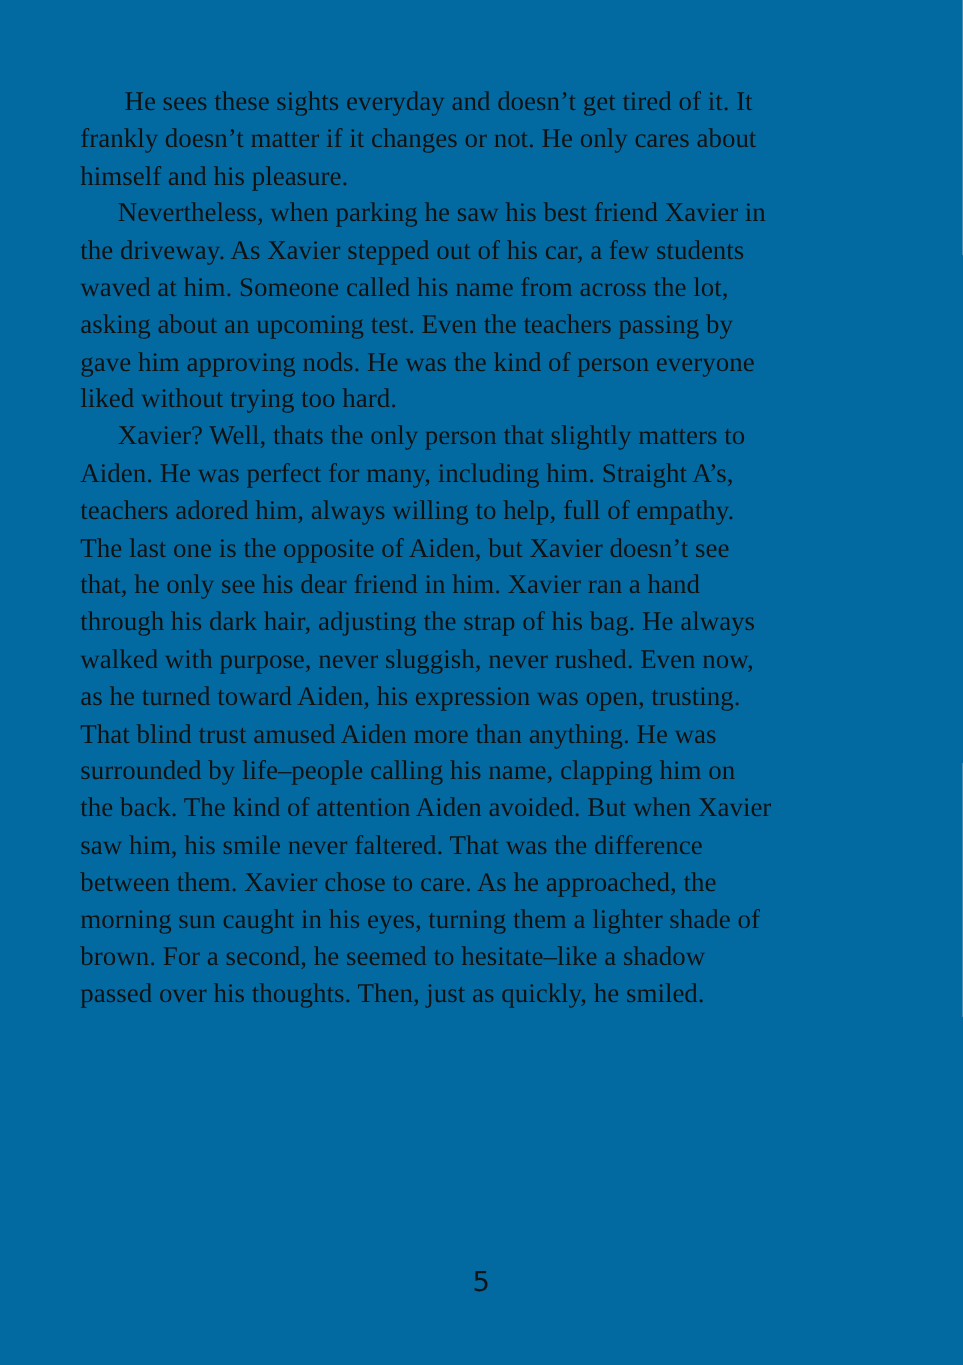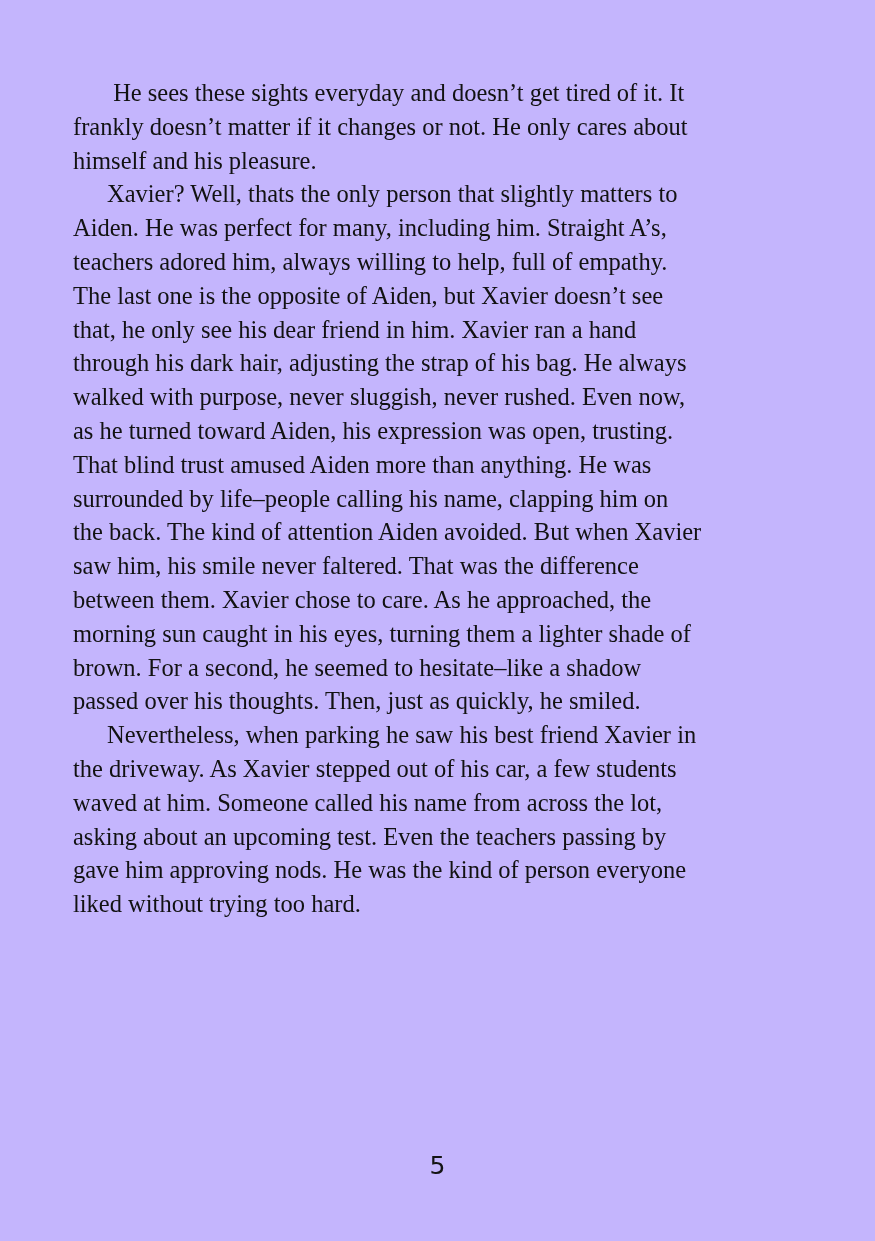--- a/index.html
+++ b/index.html
@@ -8,21 +8,21 @@
   }
   body {
     width: 875px;
     height: 1241px;
     background: #ffffff;
   }
   .page {
     position: relative;
     width: 875px;
     height: 1241px;
-    background: #c4b5fd;
+    background: #0369a1;
     overflow: hidden;
   }
   .text-block {
     position: absolute;
     left: 73px;
     top: 76px;
     width: 724px;
     font-family: "Liberation Serif", serif;
     font-size: 24.5px;
     line-height: 33.8px;
@@ -48,37 +48,37 @@
   }
 </style>
 </head>
 <body>
 
 <div class="page">
   <div class="text-block" id="text-block">
       <p>&nbsp;He sees these sights everyday and doesn’t get tired of it. It
 frankly doesn’t matter if it changes or not. He only cares about
 himself and his pleasure.</p>
+      <p>Nevertheless, when parking he saw his best friend Xavier in
+the driveway. As Xavier stepped out of his car, a few students
+waved at him. Someone called his name from across the lot,
+asking about an upcoming test. Even the teachers passing by
+gave him approving nods. He was the kind of person everyone
+liked without trying too hard.</p>
       <p>Xavier? Well, thats the only person that slightly matters to
 Aiden. He was perfect for many, including him. Straight A’s,
 teachers adored him, always willing to help, full of empathy.
 The last one is the opposite of Aiden, but Xavier doesn’t see
 that, he only see his dear friend in him. Xavier ran a hand
 through his dark hair, adjusting the strap of his bag. He always
 walked with purpose, never sluggish, never rushed. Even now,
 as he turned toward Aiden, his expression was open, trusting.
 That blind trust amused Aiden more than anything. He was
 surrounded by life–people calling his name, clapping him on
 the back. The kind of attention Aiden avoided. But when Xavier
 saw him, his smile never faltered. That was the difference
 between them. Xavier chose to care. As he approached, the
 morning sun caught in his eyes, turning them a lighter shade of
 brown. For a second, he seemed to hesitate–like a shadow
 passed over his thoughts. Then, just as quickly, he smiled.</p>
-      <p>Nevertheless, when parking he saw his best friend Xavier in
-the driveway. As Xavier stepped out of his car, a few students
-waved at him. Someone called his name from across the lot,
-asking about an upcoming test. Even the teachers passing by
-gave him approving nods. He was the kind of person everyone
-liked without trying too hard.</p>
     </div>
   <div class="page-number">5</div>
 </div>
 
 </body></html>

